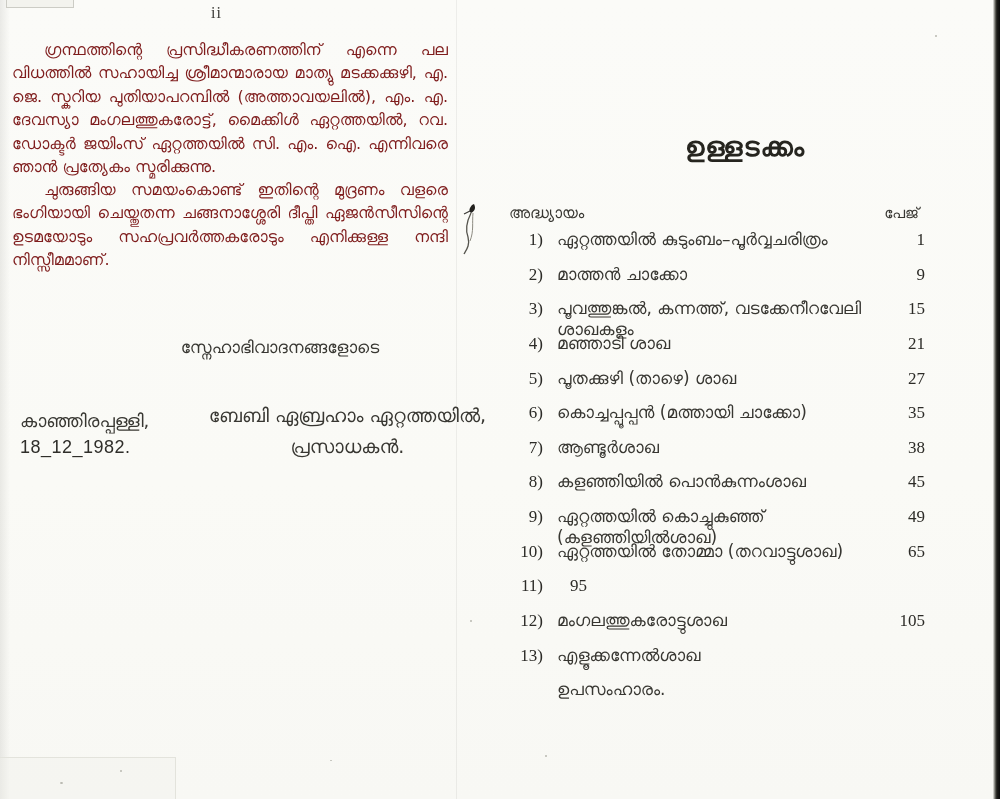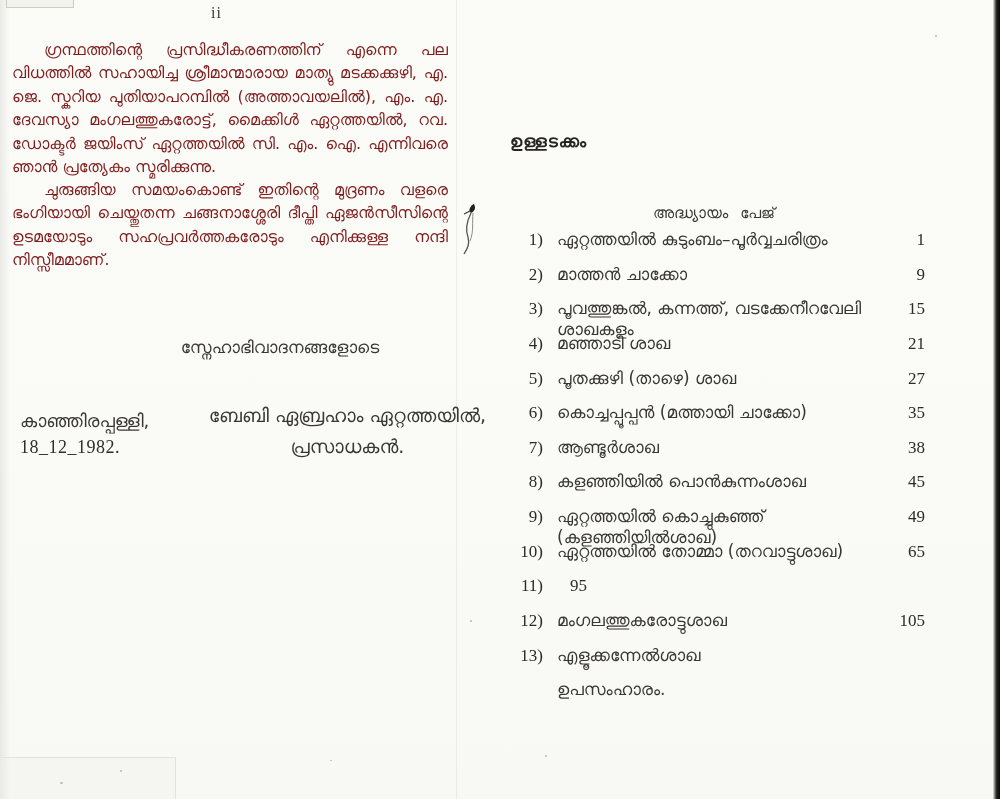--- a/index.html
+++ b/index.html
@@ -52,37 +52,37 @@
   }
   #para1 { top:38px; }
   #para2 { top:178px; }
   .closing {
     left:110px; top:337px; width:340px;
     text-align:center; font-size:17px; color:#383732;
   }
   .place-block { left:20px; top:410px; font-size:18px; color:#383732; }
   .date-line {
     margin-top:5px;
-    font-family:Liberation Serif, serif;
+    font-family:Liberation Sans, sans-serif;
     font-size:18px; letter-spacing:0.5px; color:#2f2e2a;
   }
   .publisher-block { left:205px; top:404px; width:285px; text-align:center; font-size:19px; color:#383732; }
   .publisher-role { margin-top:8px; }
 
   .ink-smudge { left:458px; top:202px; width:24px; height:54px; }
 
   
   .toc-title {
     left:510px; top:131px; width:470px;
-    font-size:17px; font-weight:bold;
+    text-align:center; font-size:27px; font-weight:bold;
     color:#26251f; letter-spacing:1px;
   }
   .toc-header {
     left:497px; top:204px; width:428px;
-    display:flex; justify-content:center;
+    display:flex; justify-content:space-between;
     font-size:15.5px; color:#383732;gap:12px;
   }
   .toc-header .chapter-col { padding-left:12px; }
   .toc-header .page-col { padding-right:6px; font-size:15px; }
   .toc-list { left:497px; top:229px; width:428px; }
   .toc-row {
     display:flex; align-items:flex-start;
     height:34.65px; font-size:17px; line-height:21px;
   }
   .toc-num {

